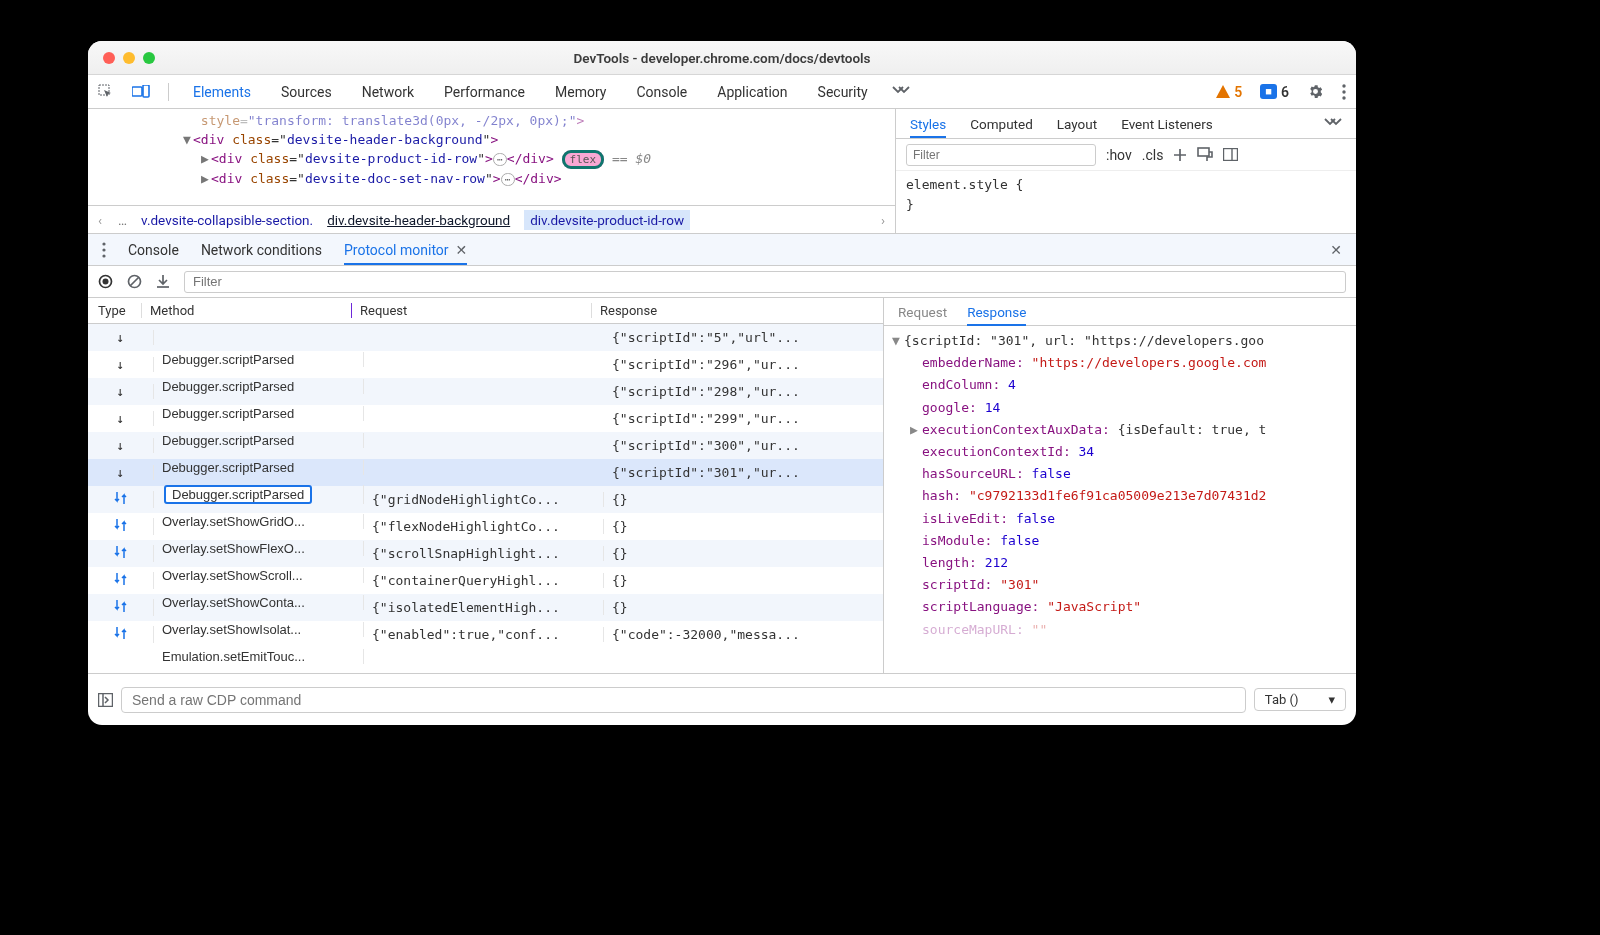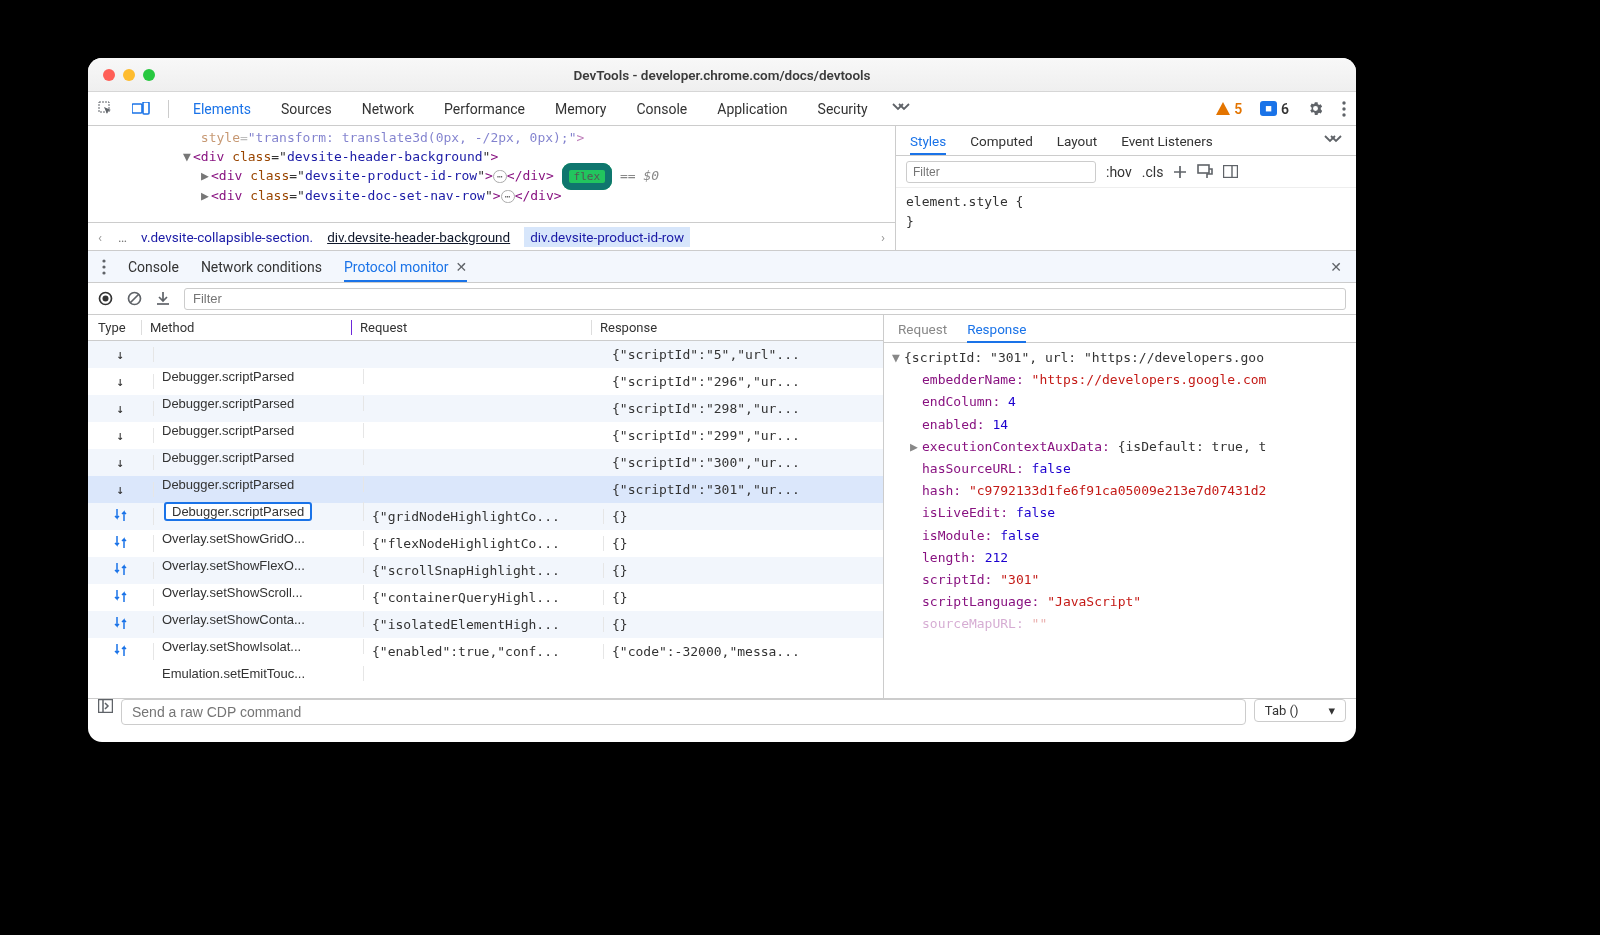--- a/index.html
+++ b/index.html
@@ -1,17 +1,17 @@
 <!DOCTYPE html>
 <html><head>
 <meta charset="utf-8">
 <style>
   *{box-sizing:border-box;margin:0;padding:0;}
   html,body{width:1600px;height:935px;background:#000;font-family:-apple-system,BlinkMacSystemFont,"Segoe UI",Roboto,Arial,sans-serif;font-size:14px;color:#333;}
-  .window{position:absolute;left:88px;top:58px;width:1268px;height:684px;background:#fff;border-radius:14px;box-shadow:0 22px 55px rgba(0,0,0,.55);overflow:hidden;display:flex;flex-direction:column;}
+  .window{position:absolute;left:88px;top:41px;width:1268px;height:684px;background:#fff;border-radius:14px;box-shadow:0 22px 55px rgba(0,0,0,.55);overflow:hidden;display:flex;flex-direction:column;}
   
   .titlebar{height:34px;background:linear-gradient(#f8f8f8,#efefef);border-bottom:1px solid #d6d6d6;display:flex;align-items:center;position:relative;flex-shrink:0;}
   .traffic{display:flex;gap:8px;margin-left:15px;}
   .tl{width:12px;height:12px;border-radius:50%;}
   .red{background:#ff5f57;}.yellow{background:#febc2e;}.green{background:#28c840;}
   .title{position:absolute;left:0;right:0;text-align:center;font-weight:600;font-size:13.5px;color:#3b3b3b;pointer-events:none;}
   
   .tabstrip{height:34px;border-bottom:1px solid #ccc;display:flex;align-items:center;padding:0 10px;gap:18px;flex-shrink:0;font-size:14px;}
   .tabstrip .mtab{padding:0 6px;cursor:pointer;color:#333;text-align:center;}
   .tabstrip .mtab.active{color:#1a73e8;}
@@ -23,21 +23,21 @@
   
   .upper{display:flex;height:125px;flex-shrink:0;border-bottom:1px solid #ccc;}
   .upleft{flex:1;display:flex;flex-direction:column;min-width:0;border-right:1px solid #ccc;}
   .dom{flex:1;overflow:hidden;font-family:Menlo,Consolas,monospace;font-size:13px;padding:2px 0 0 0;line-height:19px;}
   .dom .row{white-space:nowrap;padding:0 0 0 10px;}
   .dom .clip{color:#888;overflow:hidden;text-overflow:clip;}
   .tag{color:#881280;}
   .attrn{color:#994500;}
   .attrv{color:#1a1aa6;}
   .caret{color:#777;display:inline-block;width:10px;}
-  .pill{background:#22c55e;border:7px solid #0f766e;border-radius:9px;padding:0 5px;font-size:11px;color:#555;}
+  .pill{background:#f9a8d4;border:3px solid #0f766e;border-radius:9px;padding:0 5px;font-size:11px;color:#555;}
   .eq{color:#888;}
   .zero{color:#888;font-style:italic;}
   .bcrumb{height:28px;border-top:1px solid #ccc;display:flex;align-items:center;font-size:13.5px;color:#333;gap:14px;padding:0 8px;background:#fff;}
   .bcrumb .bchev{color:#999;padding:0 2px;}
   .bcrumb .dots{color:#777;}
   .bcrumb .sel{background:#d7e6fb;color:#1a1aa6;padding:2px 6px;border-radius:0;}
   
   .upright{width:460px;display:flex;flex-direction:column;}
   .stabrow{height:30px;border-bottom:1px solid #ccc;display:flex;align-items:center;gap:24px;padding:0 14px;font-size:13.5px;}
   .stab{color:#333;}.stab.active{color:#1a73e8;border-bottom:2px solid #1a73e8;padding-bottom:4px;margin-bottom:-7px;}
@@ -76,21 +76,21 @@
   .dettab{color:#888;}
   .dettab.active{color:#1a73e8;border-bottom:2px solid #1a73e8;padding-bottom:4px;margin-bottom:-6px;}
   .detbody{flex:1;padding:4px 8px;font-family:Menlo,Consolas,monospace;font-size:13px;line-height:22.2px;overflow:hidden;white-space:nowrap;}
   .jk{color:#881280;}
   .js{color:#c41a16;}
   .jn{color:#1c00cf;}
   .jb{color:#1c00cf;}
   .jt{color:#333;}
   .tri{color:#888;display:inline-block;width:12px;}
   
-  .cmdbar{height:44px;border-top:1px solid #ccc;display:flex;align-items:flex-start;gap:8px;padding:0 10px;flex-shrink:0;}
+  .cmdbar{height:52px;border-top:1px solid #ccc;display:flex;align-items:center;gap:8px;padding:0 10px;flex-shrink:0;}
   .cmdbar input{flex:1;height:26px;border:1px solid #ccc;border-radius:4px;padding:0 10px;font-size:14px;}
   .tabbtn{border:1px solid #ccc;border-radius:4px;padding:3px 10px;font-size:13px;display:flex;align-items:center;gap:30px;}
   svg{display:block;}
 </style>
 </head>
 <body>
 
 <div class="window">
 
   <div class="titlebar">
@@ -355,22 +355,23 @@
     </div>
     <div class="details">
       <div class="dettabs">
         <span class="dettab">Request</span>
         <span class="dettab active">Response</span>
       </div>
       <div class="detbody">
         <div><span class="tri">▼</span><span class="jt">{scriptId: "301", url: "https://developers.goo</span></div>
         <div style="padding-left:30px;"><span class="jk">embedderName:</span> <span class="js">"https://developers.google.com</span></div>
         <div style="padding-left:30px;"><span class="jk">endColumn:</span> <span class="jn">4</span></div>
-        <div style="padding-left:30px;"><span class="jk">enabled:</span> <span class="jn">14</span></div>
+        <div style="padding-left:30px;"><span class="jk">google:</span> <span class="jn">14</span></div>
         <div style="padding-left:18px;"><span class="tri">▶</span><span class="jk">executionContextAuxData:</span> <span class="jt">{isDefault: true, t</span></div>
+        <div style="padding-left:30px;"><span class="jk">executionContextId:</span> <span class="jn">34</span></div>
         <div style="padding-left:30px;"><span class="jk">hasSourceURL:</span> <span class="jb">false</span></div>
         <div style="padding-left:30px;"><span class="jk">hash:</span> <span class="js">"c9792133d1fe6f91ca05009e213e7d07431d2</span></div>
         <div style="padding-left:30px;"><span class="jk">isLiveEdit:</span> <span class="jb">false</span></div>
         <div style="padding-left:30px;"><span class="jk">isModule:</span> <span class="jb">false</span></div>
         <div style="padding-left:30px;"><span class="jk">length:</span> <span class="jn">212</span></div>
         <div style="padding-left:30px;"><span class="jk">scriptId:</span> <span class="js">"301"</span></div>
         <div style="padding-left:30px;"><span class="jk">scriptLanguage:</span> <span class="js">"JavaScript"</span></div>
         <div style="padding-left:30px;opacity:0.35;"><span class="jk">sourceMapURL:</span> <span class="js">""</span></div>
       </div>
     </div>

